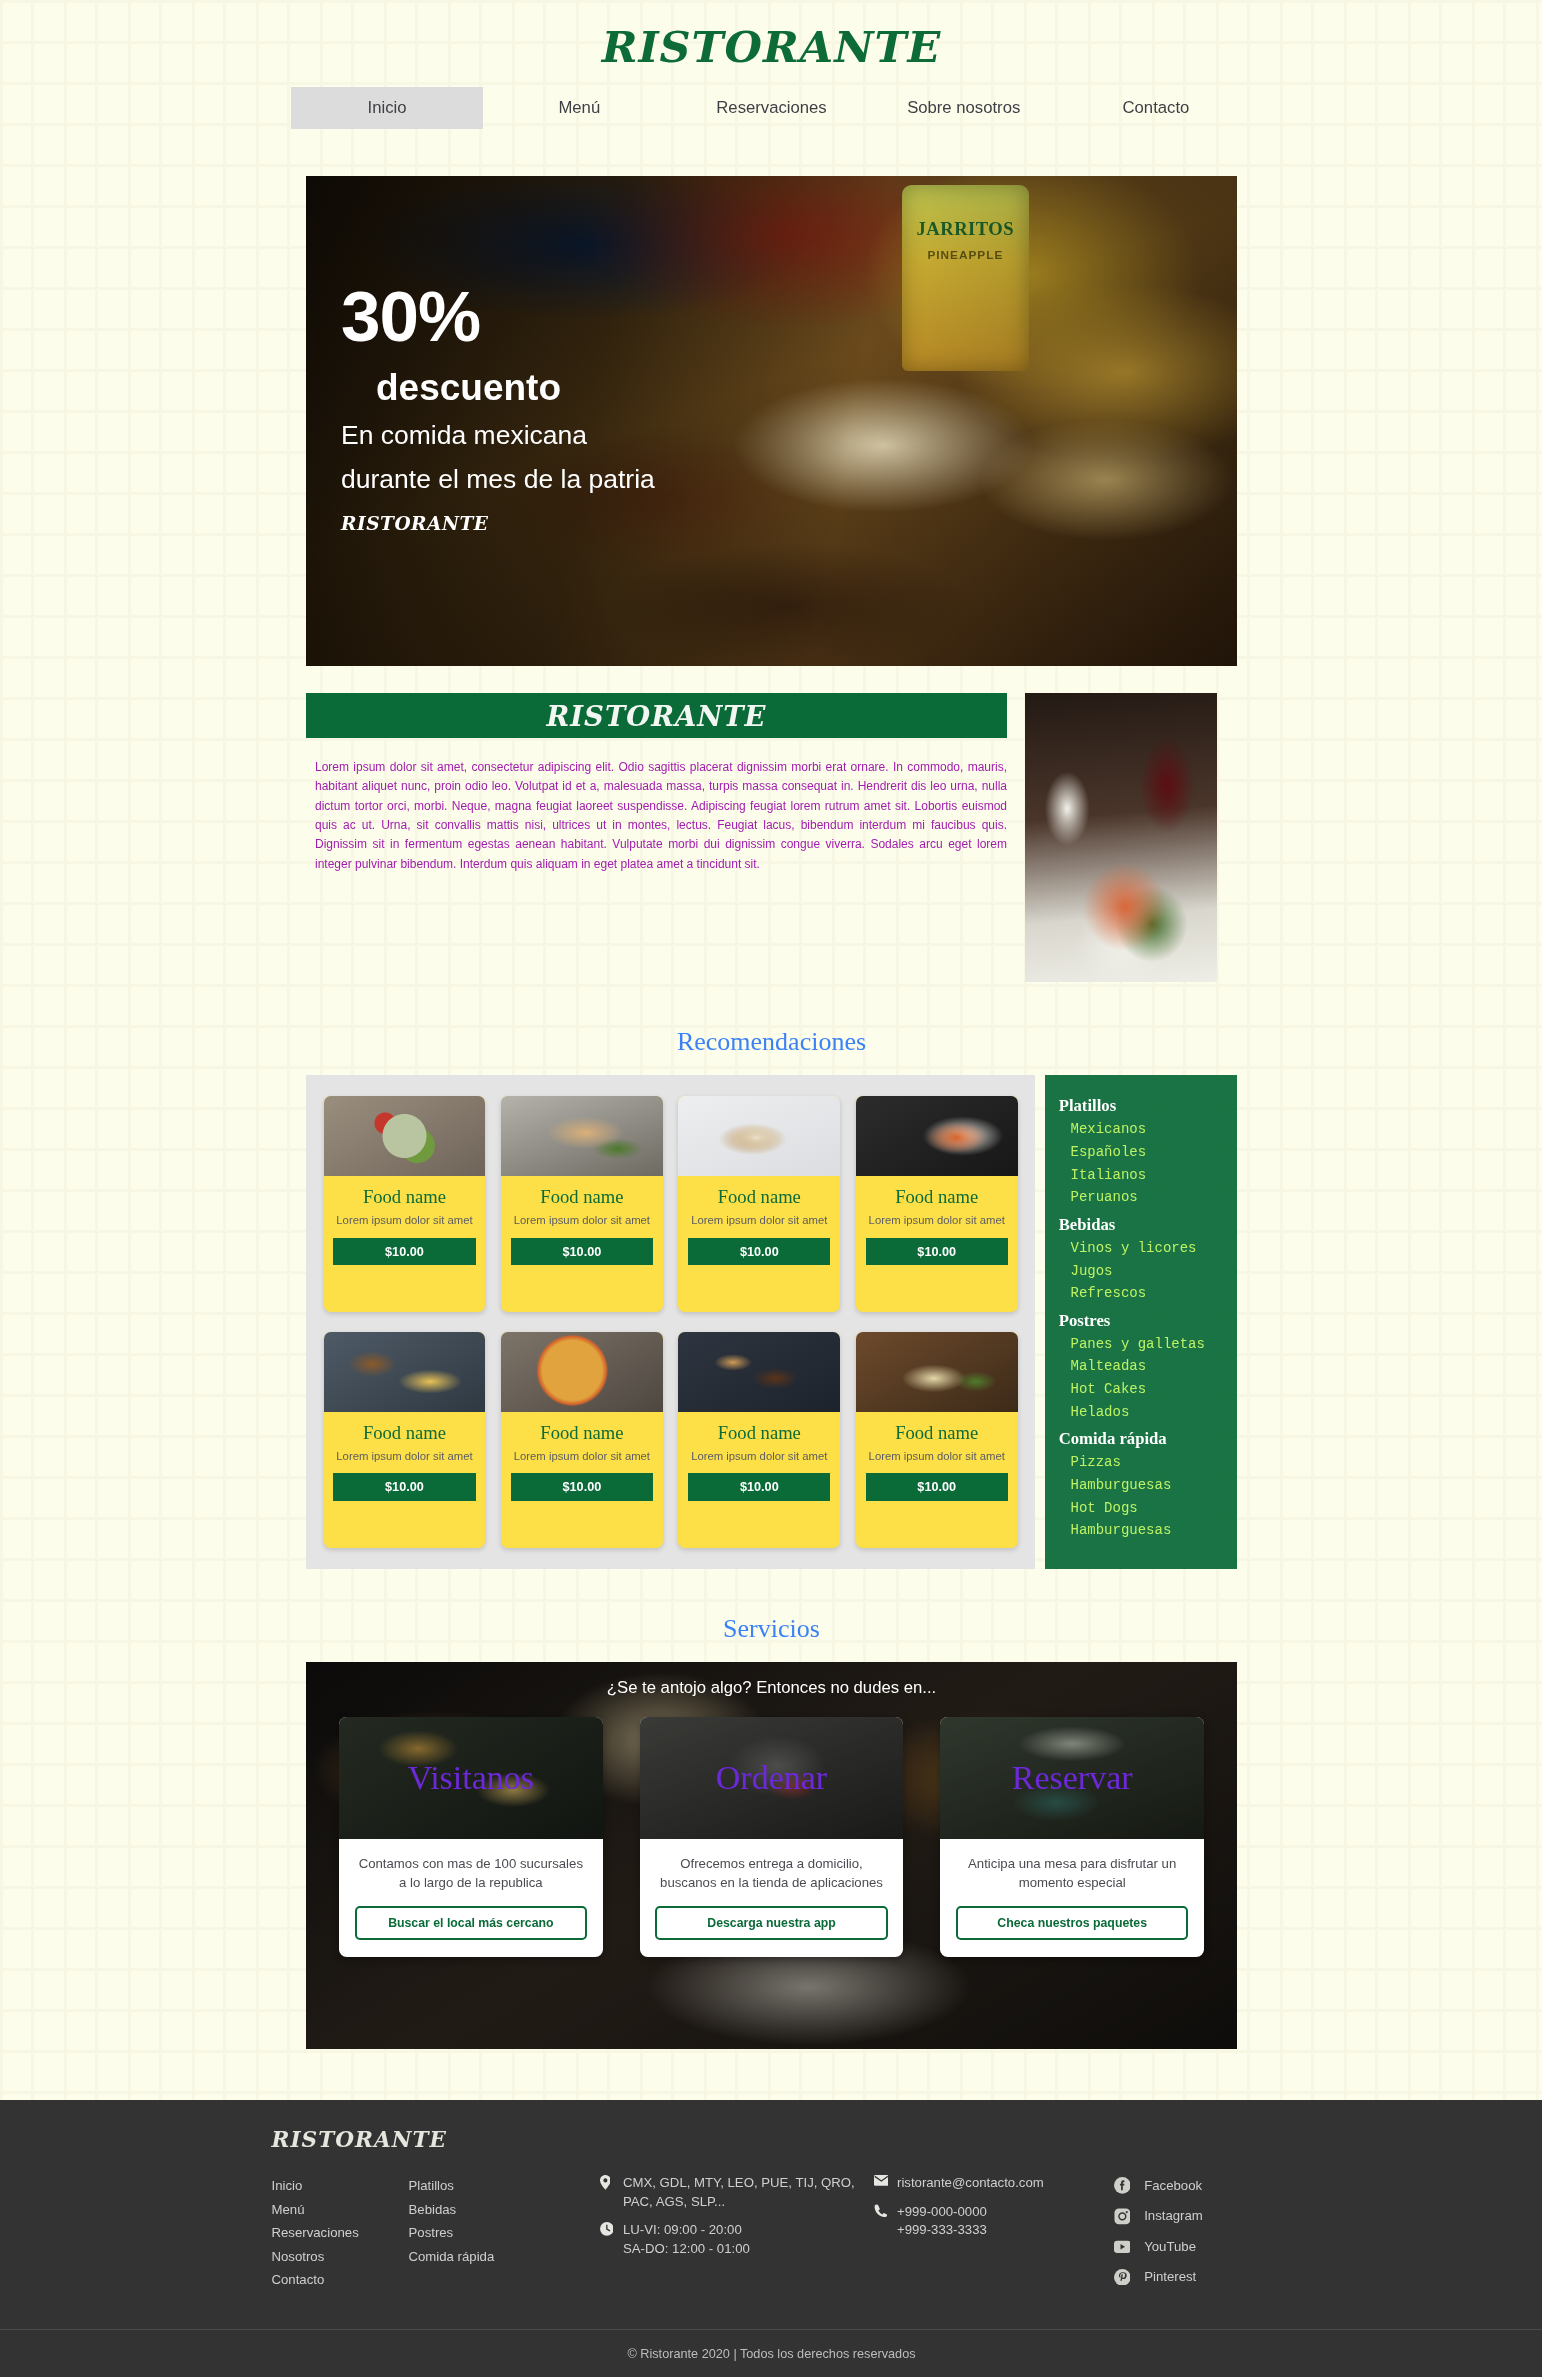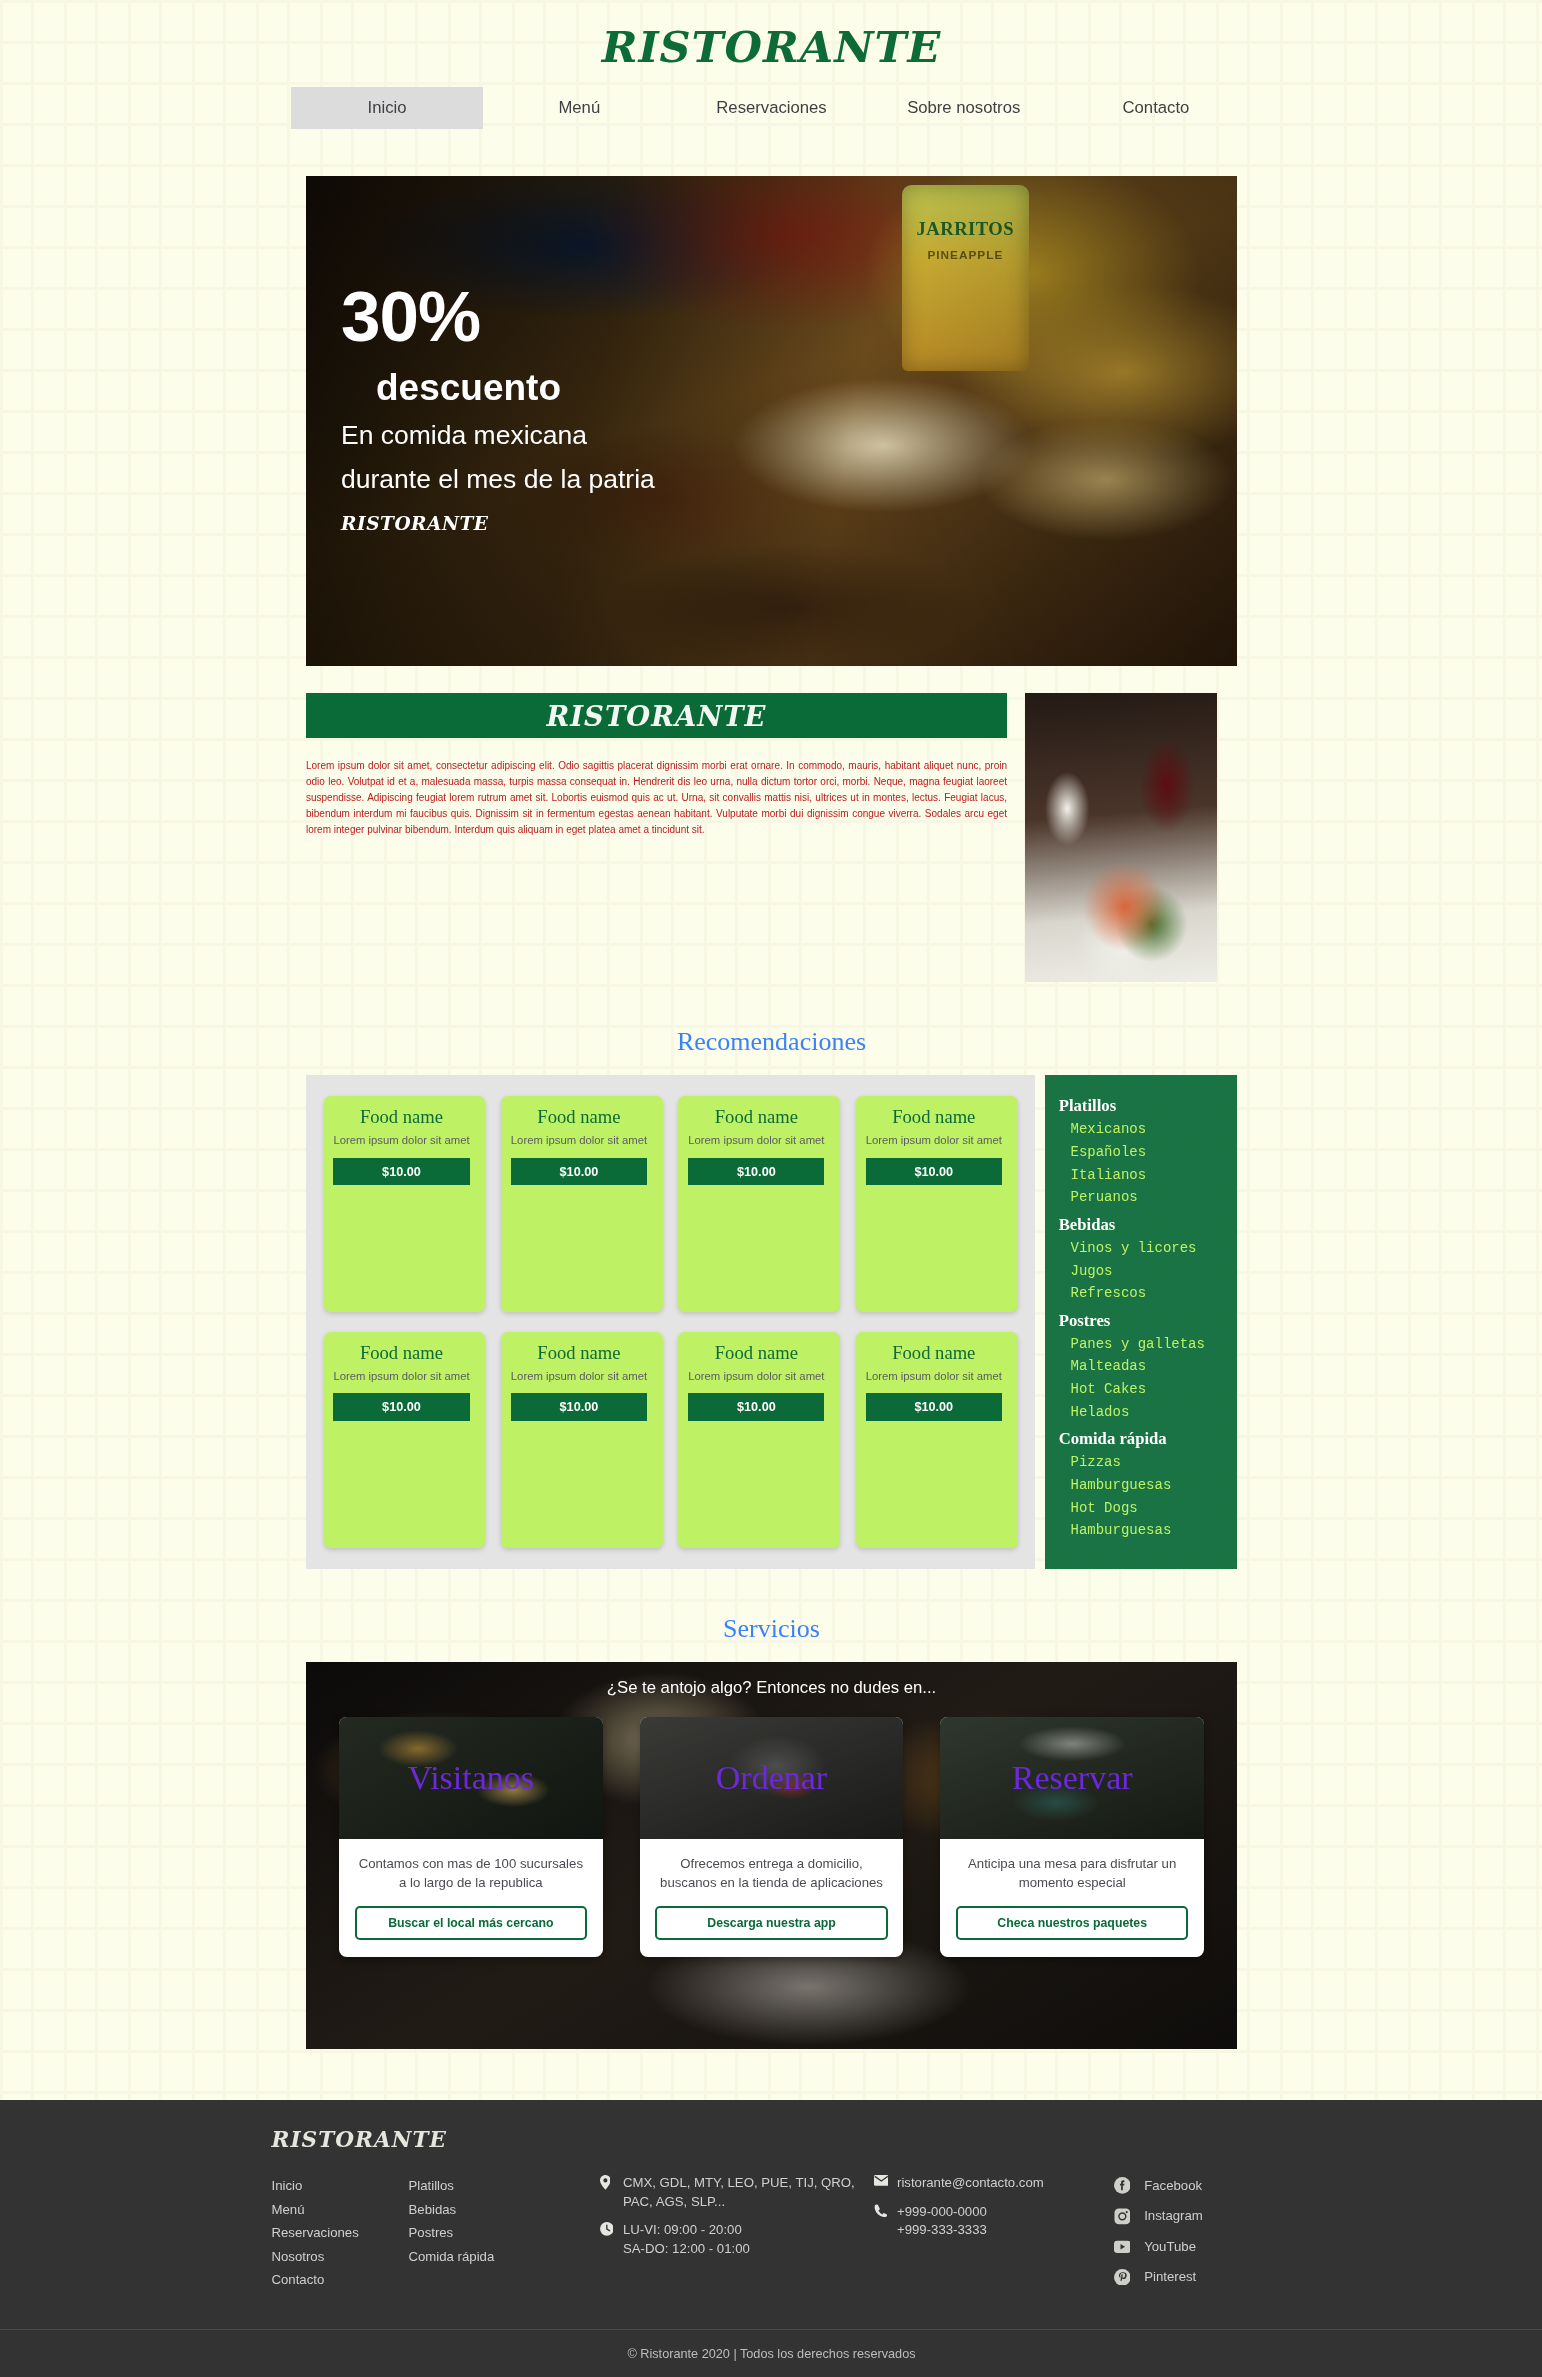--- a/index.html
+++ b/index.html
@@ -172,24 +172,25 @@
     display: flex;
     align-items: center;
     justify-content: center;
   }
   .about-banner .logo-script {
     color: #f2f7f2;
     font-size: 27.4px;
   }
   .about-text {
     margin-top: 19.6px;
-    font-size: 10px;
+    font-size: 12px;
     line-height: 1.62;
-    color: #b91c1c;
+    color: #a21caf;
     text-align: justify;
+    margin-left: 9px;
   }
   .about-photo {
     width: 192px;
     height: 289px;
     flex: none;
     background:
       radial-gradient(ellipse 40% 28% at 52% 74%, #d9663a 0%, transparent 55%),
       radial-gradient(ellipse 34% 24% at 66% 80%, #3f6b27 0%, transparent 55%),
       radial-gradient(ellipse 40% 24% at 50% 88%, #efefe8 0%, transparent 60%),
       radial-gradient(ellipse 26% 30% at 74% 32%, #5b0d12 0%, transparent 55%),
@@ -217,26 +218,26 @@
   }
   .recs-grid {
     background: #e4e4e4;
     padding: 21.6px 17.6px;
     display: grid;
     grid-template-columns: repeat(4, 1fr);
     gap: 19.6px 15.7px;
     flex: 1;
   }
   .food-card {
-    background: #bef264;
+    background: #fde047;
     border-radius: 6.9px;
     overflow: hidden;
     box-shadow: 0 2px 4.9px rgba(0,0,0,.16);
     display: flex;
-    flex-direction: row;
+    flex-direction: column;
   }
   .food-thumb { height: 80px; background-size: cover; }
   .fc-body { padding: 9.8px 9.8px 11.8px; text-align: center; }
   .fc-name {
     font-family: "Liberation Serif", "DejaVu Serif", serif;
     font-size: 18.6px;
     color: #0d6b38;
     margin-bottom: 4.9px;
   }
   .fc-desc {

